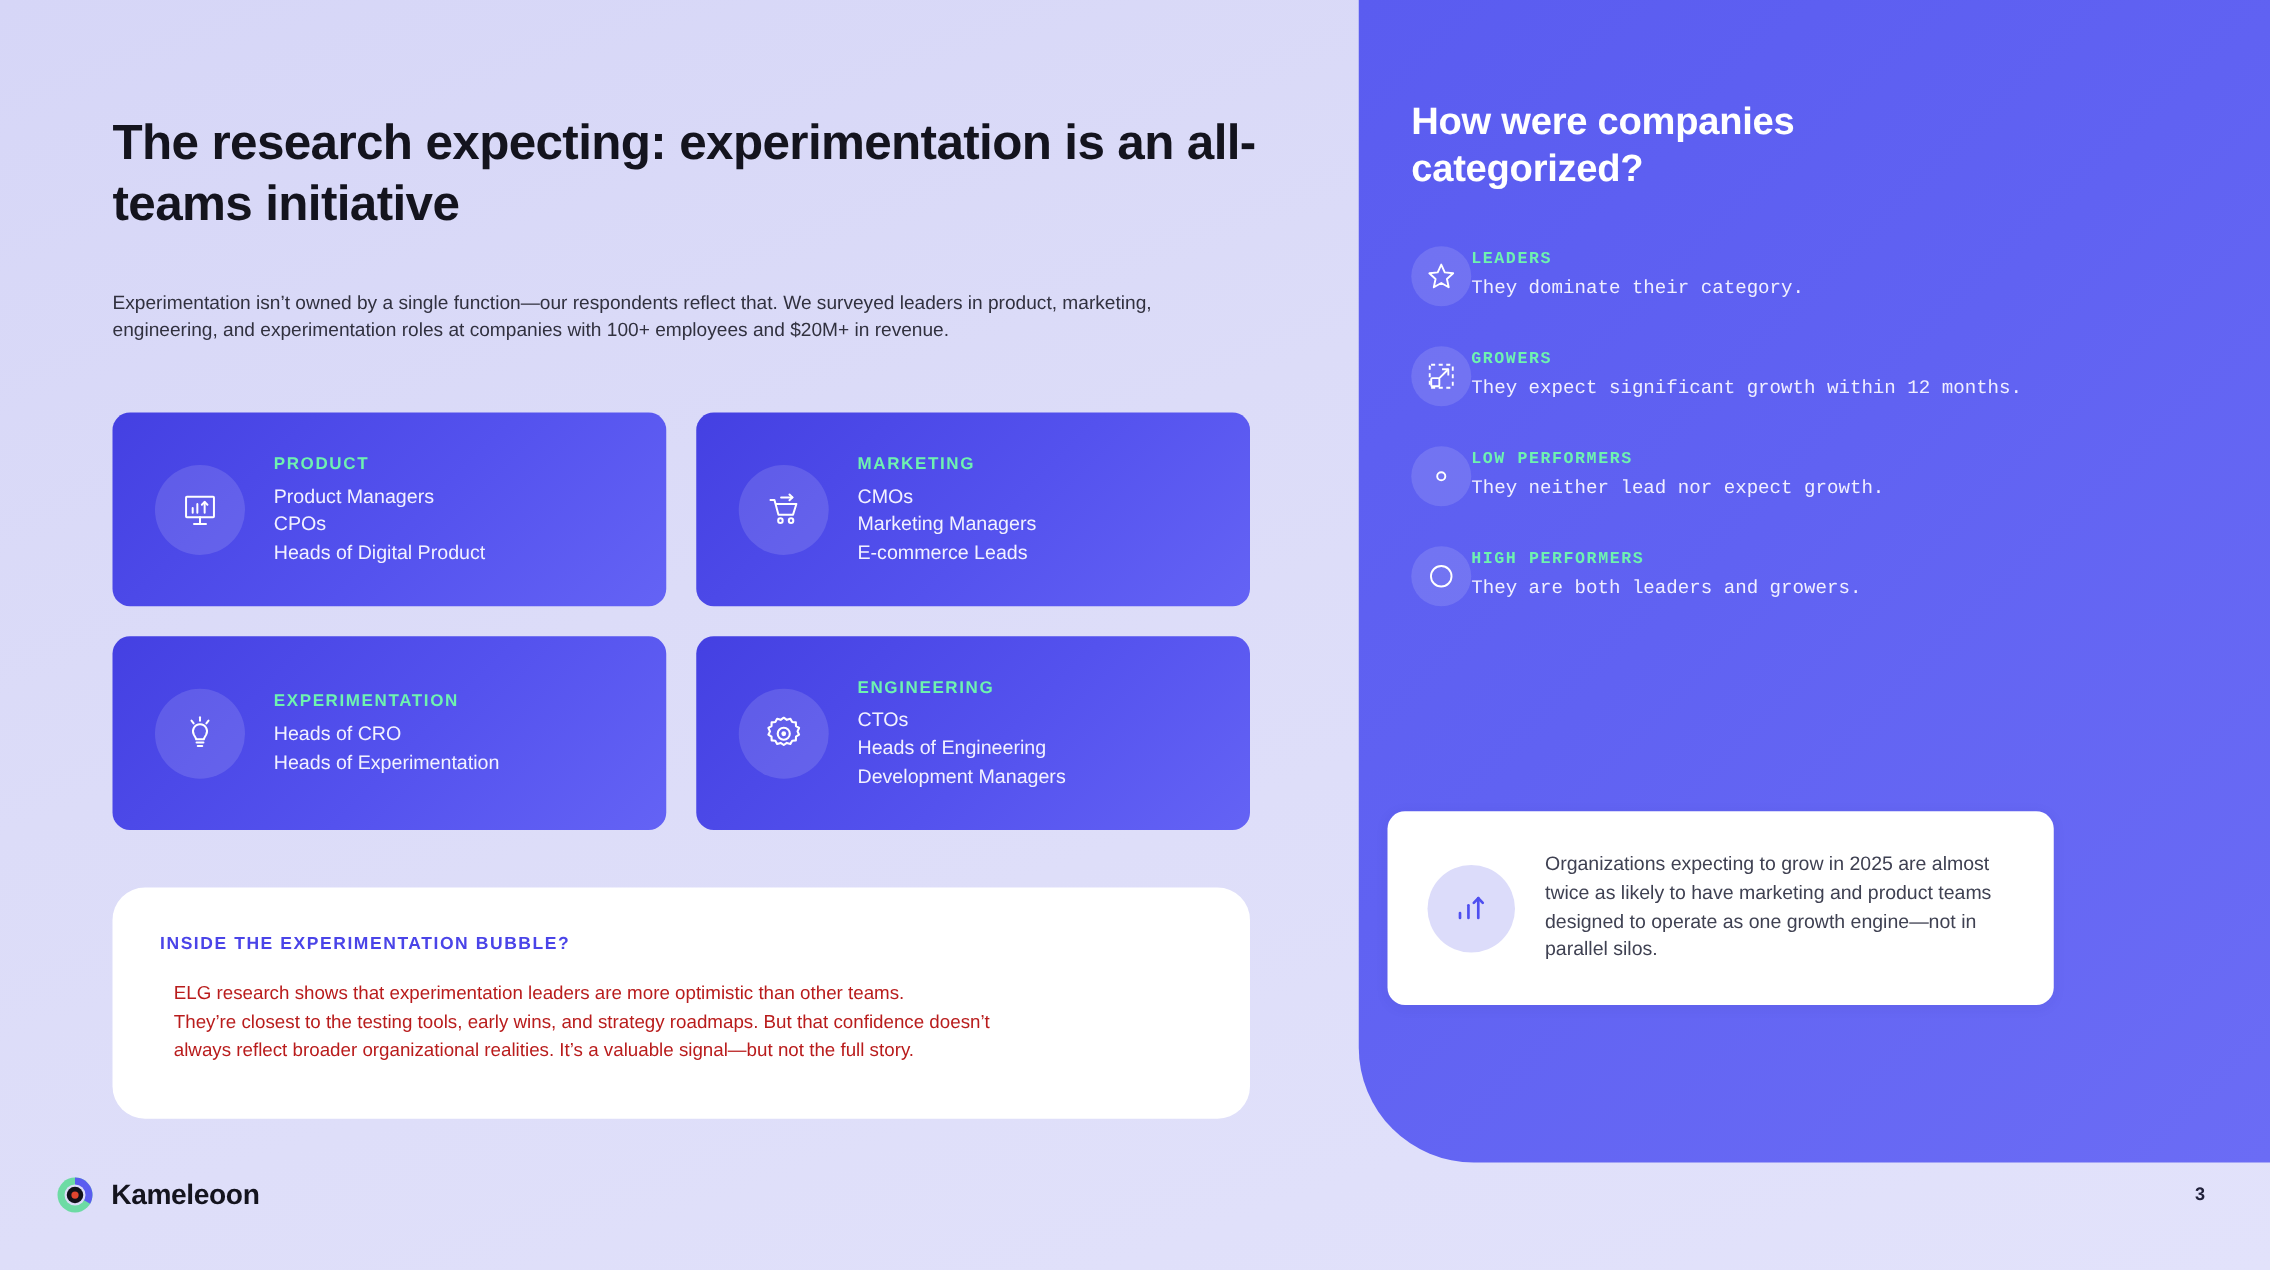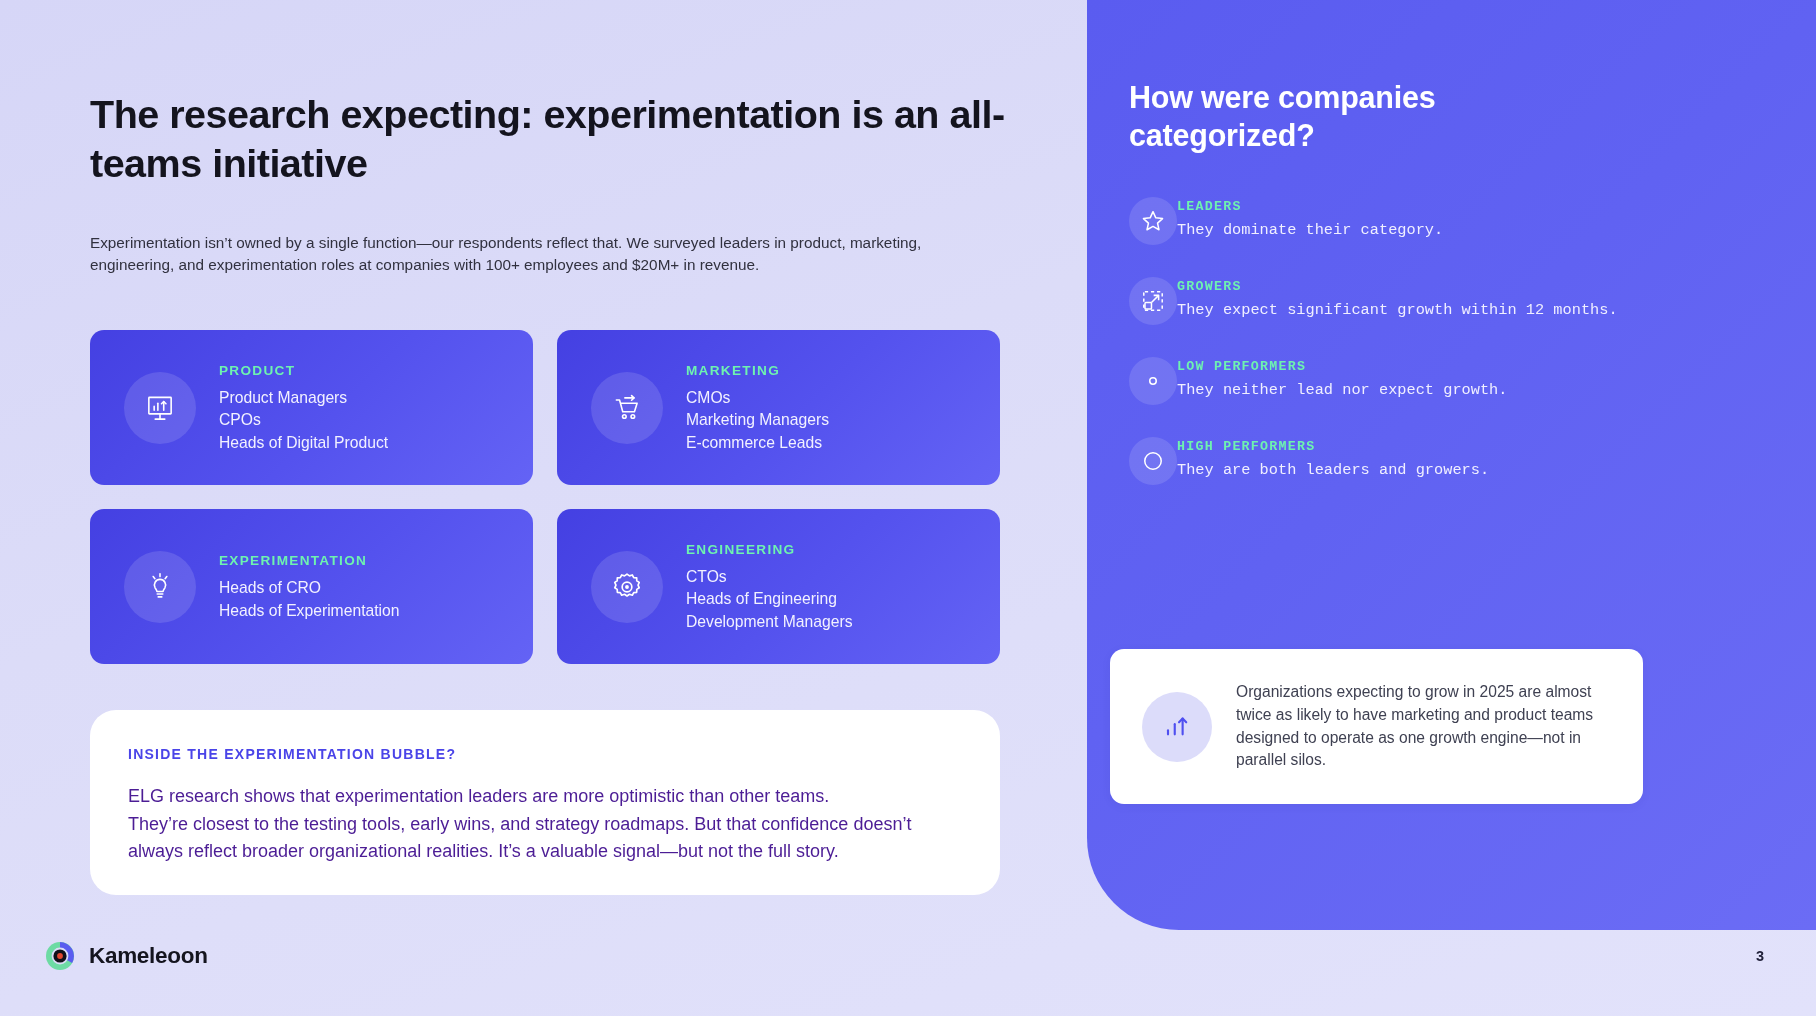--- a/index.html
+++ b/index.html
@@ -167,23 +167,24 @@
     padding: 36px 42px 0 38px;
   }
   .bubble-title {
     color: #4a44e8;
     font-size: 14px;
     font-weight: 700;
     letter-spacing: 1.25px;
     margin-bottom: 21px;
   }
   .bubble-p {
-    color: #4c1d95;
-    font-size: 18px;
+    color: #b91c1c;
+    font-size: 15px;
     line-height: 1.54;
+    margin-left: 11px;
   }
 
   
   .footer-logo {
     position: absolute;
     left: 44px; bottom: 44px;
     display: flex; align-items: center; gap: 13px;
   }
   .logo-word {
     color: #14141e;

